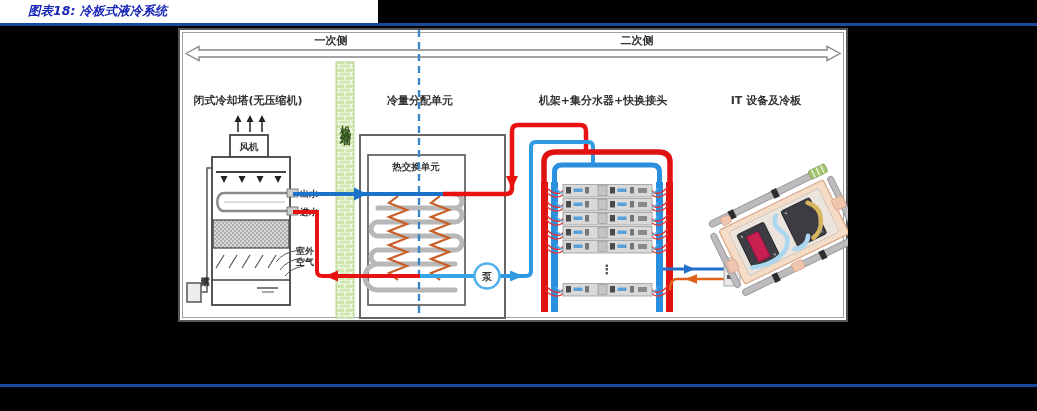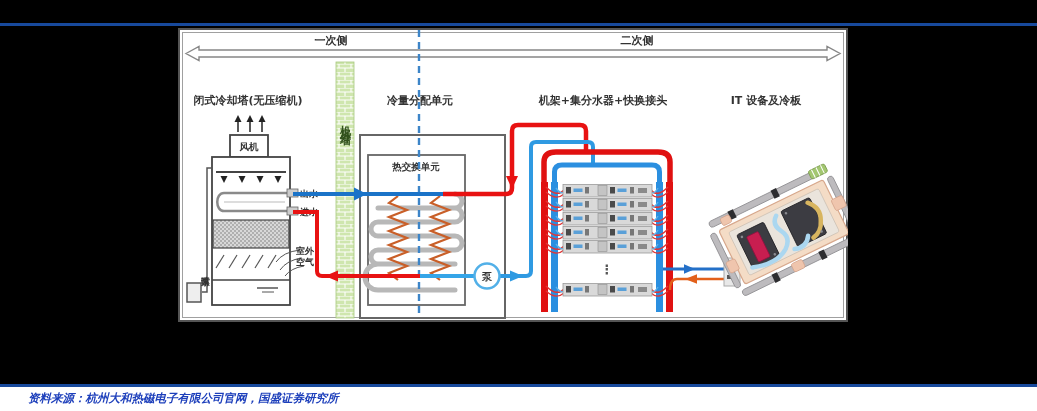--- a/index.html
+++ b/index.html
@@ -20,20 +20,23 @@
   svg text{font-family:"DejaVu Sans","Liberation Sans",sans-serif;}
   .hdr{font-size:11px;font-weight:bold;fill:#333;}
   .sm{font-size:9.5px;font-weight:bold;fill:#333;}
   .vert{writing-mode:vertical-rl;text-orientation:upright;}
 </style>
 </head>
 <body>
 
 <div id="root">
 
+  <div class="title-box">
+    <div class="title-text">图表18: 冷板式液冷系统</div>
+  </div>
   <div class="rule-top"></div>
 
   <div class="panel">
     <div class="panel-inner-border"></div>
   </div>
 
   <svg width="670" height="294" viewBox="178 28 670 294">
 
     <defs>
       <pattern id="bricks" width="12" height="8" patternUnits="userSpaceOnUse">
@@ -211,17 +214,14 @@
       <rect x="-8" y="32" width="12" height="9" rx="2" fill="#efc5ad" stroke="#d3a189" stroke-width="0.7"></rect>
       <rect x="-52" y="-40" width="10" height="8" rx="2" fill="#efc5ad" stroke="#d3a189" stroke-width="0.7"></rect>
       <circle cx="-40" cy="-14" r="1.3" fill="#8a8a90"></circle>
         <circle cx="-18" cy="16" r="1.3" fill="#8a8a90"></circle>
       <circle cx="10" cy="-16" r="1.3" fill="#8a8a90"></circle>
         <circle cx="34" cy="16" r="1.3" fill="#8a8a90"></circle>
     </g>
   </svg>
 
   <div class="rule-bottom"></div>
-  <div class="source-box">
-    <div class="source-text">资料来源：杭州大和热磁电子有限公司官网，国盛证券研究所</div>
-  </div>
 
 </div>
 
 </body></html>

